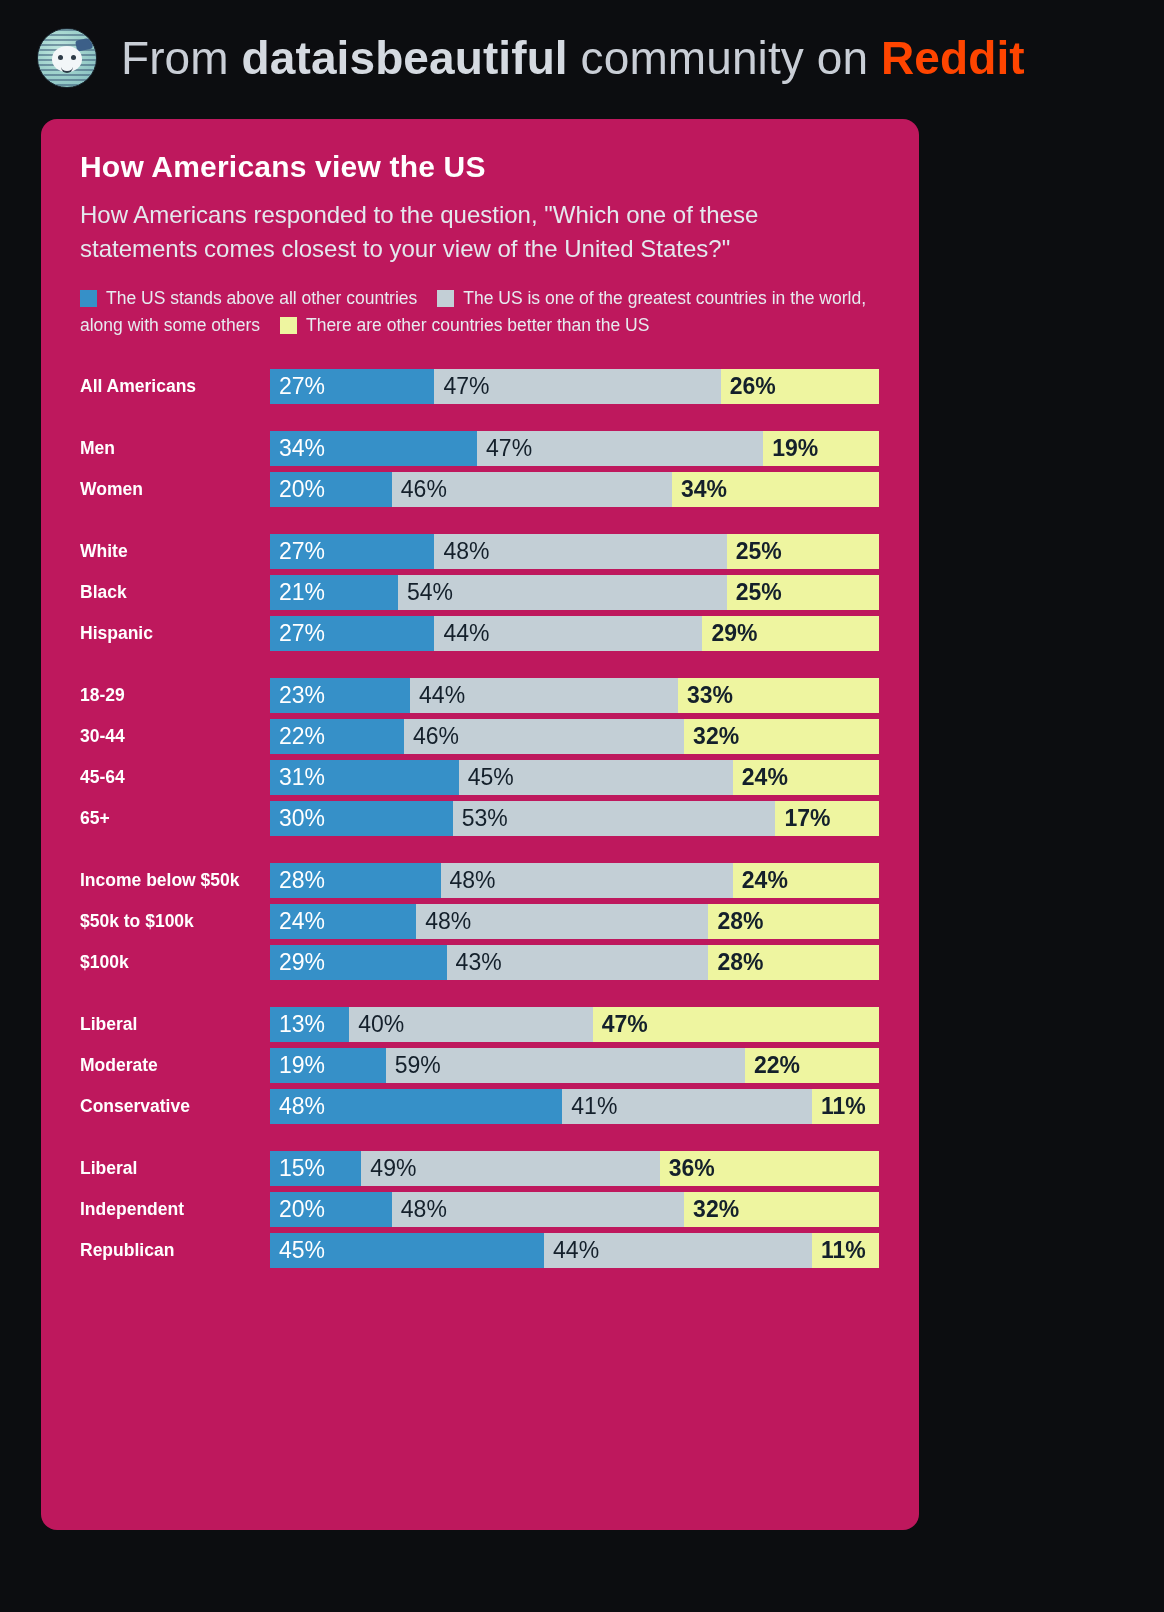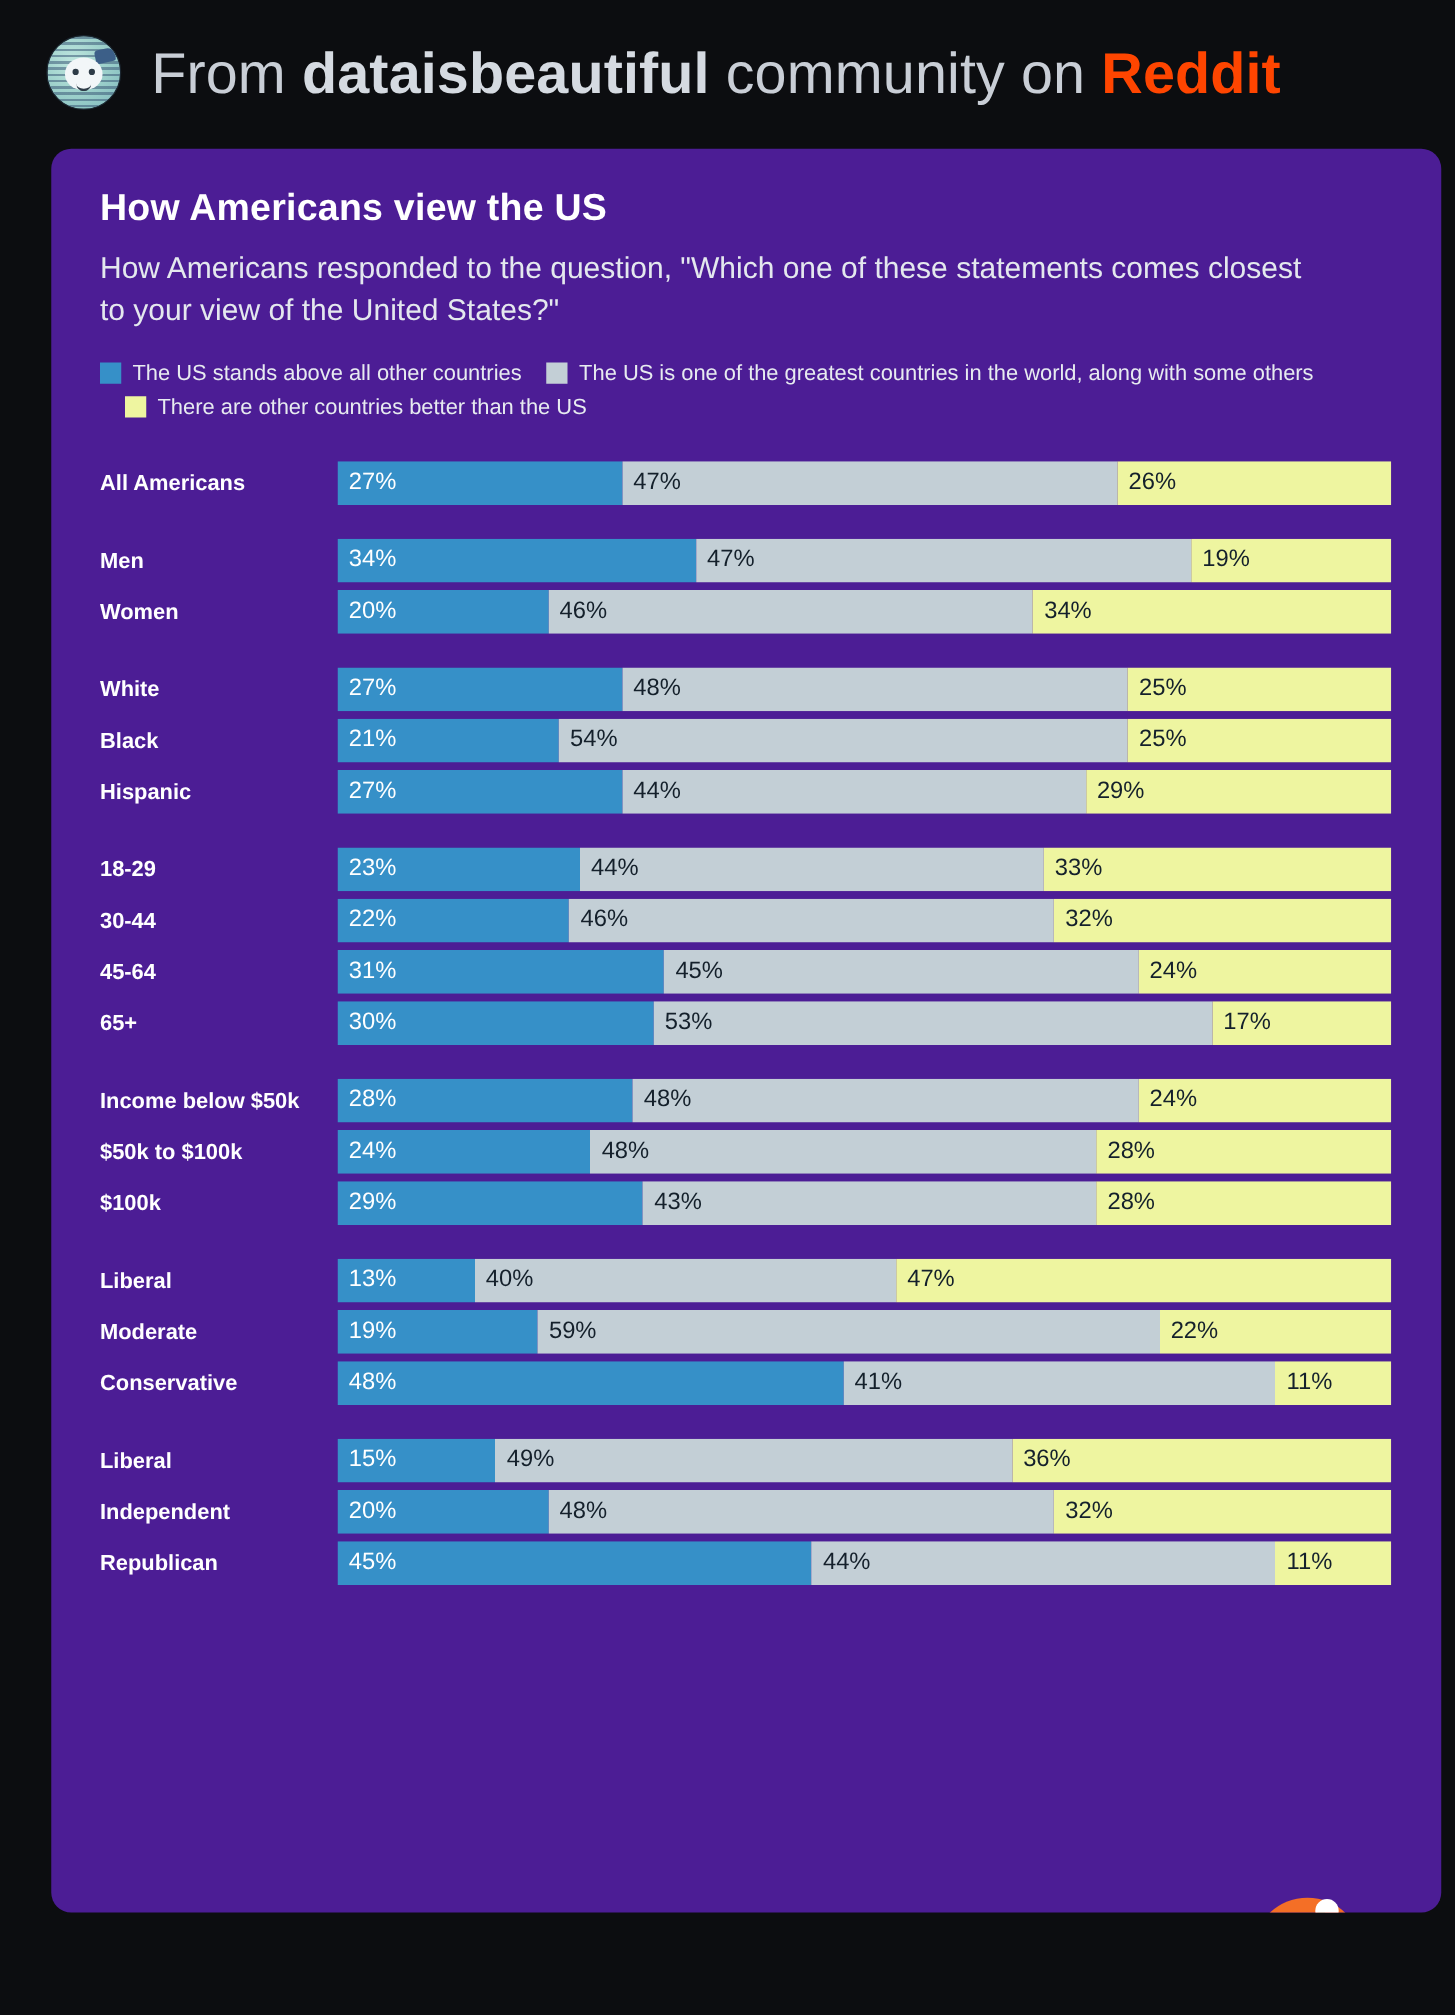--- a/index.html
+++ b/index.html
@@ -98,23 +98,23 @@
     white-space: nowrap;
   }
   .header-text .bold { font-weight: bold; color: #d5dae1; }
   .header-text .reddit { font-weight: bold; color: #ff4500; }
 
   
   .card {
     position: absolute;
     left: 41px;
     top: 119px;
-    width: 1112px;
+    width: 878px;
     height: 1411px;
-    background: #4c1d95;
+    background: #be185d;
     border-radius: 16px;
     box-sizing: border-box;
     padding: 31px 40px 0 39px;
     overflow: hidden;
   }
   .chart-title {
     color: #ffffff;
     font-size: 30px;
     font-weight: bold;
     letter-spacing: 0.2px;
@@ -175,29 +175,29 @@
   }
   .row-bar {
     flex: 1 1 auto;
     display: flex;
     height: 35px;
     overflow: hidden;
   }
   .seg {
     display: flex;
     align-items: center;
-    font-size: 19px;
+    font-size: 23px;
     padding-left: 9px;
     box-sizing: border-box;
     white-space: nowrap;
     overflow: hidden;
   }
   .seg.s0 { background: #3690c8; color: #ffffff; }
   .seg.s1 { background: #c3cfd6; color: #14202b; }
-  .seg.s2 { background: #eef5a0; color: #14202b; }
+  .seg.s2 { background: #eef5a0; color: #14202b; font-weight: bold; }
 
   
   .snoo-mark {
     position: absolute;
     left: 953px;
     top: 1395px;
     width: 104px;
     height: 104px;
     z-index: 5;
   }

